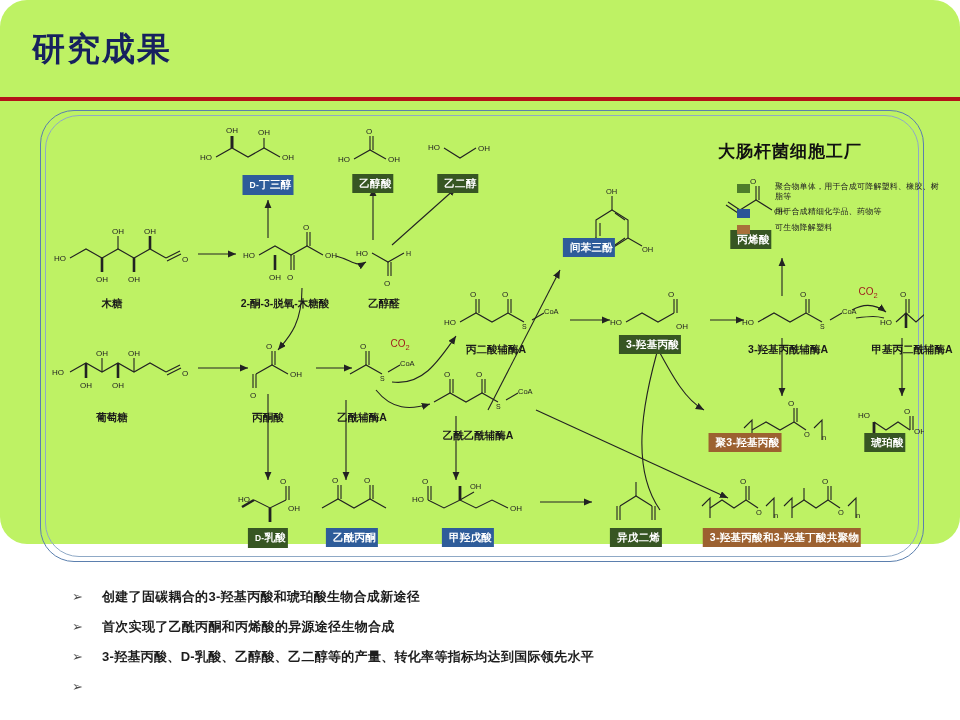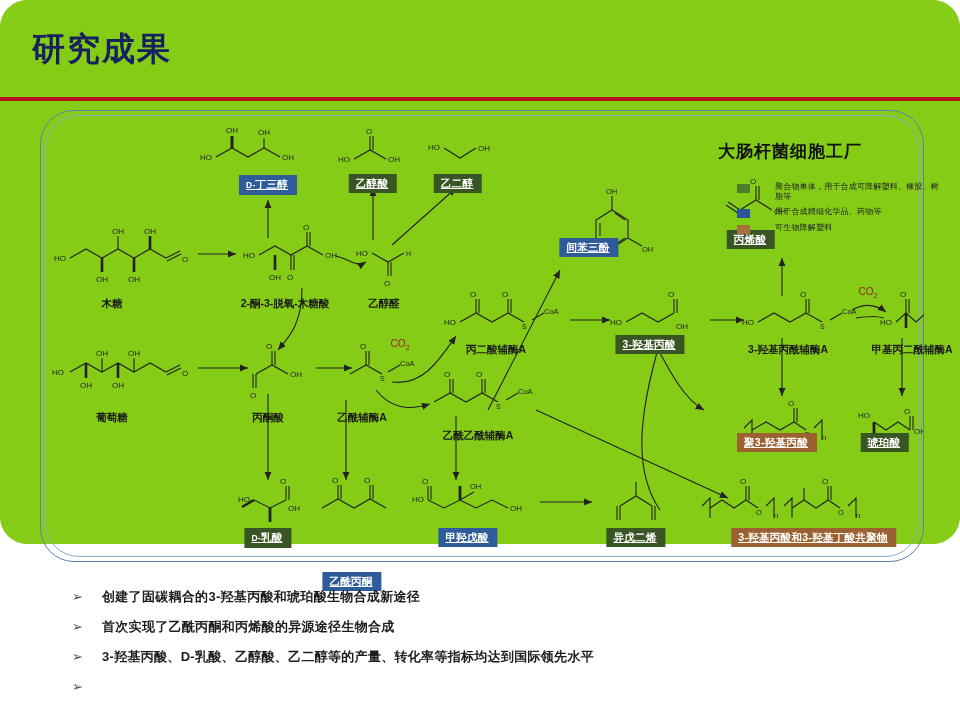--- a/index.html
+++ b/index.html
@@ -11,21 +11,21 @@
     width: 960px;
     height: 720px;
     position: relative;
     font-family: "Liberation Sans", "DejaVu Sans", sans-serif;
     overflow: hidden;
   }
   #slide {
     position: absolute;
     left: 0; top: 0;
     width: 960px; height: 544px;
-    background: #84cc16;
+    background: #bef264;
     border-radius: 27px;
   }
   
   #slide-title {
     position: absolute;
     left: 32px;
     top: 28px;
     font-size: 33px;
     font-weight: bold;
     color: #17215e;
@@ -76,29 +76,28 @@
     width: 884px;
     height: 452px;
   }
   
   .tag {
     position: absolute;
     color: #ffffff;
     font-weight: bold;
     font-size: 10.5px;
     line-height: 16px;
-    padding: 1px 9px 2px 7px;
+    padding: 1px 2px 2px 7px;
     white-space: nowrap;
     transform: translateX(-50%);
     letter-spacing: .3px;
-    text-decoration: underline;
   }
   .tag.green { background: #375623; }
   .tag.blue  { background: #2e5c9a; }
-  .tag.brown { background: #9c6130; margin-left: 32px; }
+  .tag.brown { background: #9c6130; }
   .tag .sm { font-size: 8.5px; }
 
   .plain {
     position: absolute;
     color: #1a1a1a;
     font-weight: bold;
     font-size: 10.5px;
     line-height: 14px;
     white-space: nowrap;
     transform: translateX(-50%);
@@ -532,21 +531,21 @@
 
     <div class="tag blue" style="left:228px; top:65px;"><span class="sm">D-</span><span>丁三醇</span></div>
     <div class="tag green" style="left:333px; top:64px;">乙醇酸</div>
     <div class="tag green" style="left:418px; top:64px;">乙二醇</div>
     <div class="tag blue" style="left:549px; top:128px;">间苯三酚</div>
     <div class="tag green" style="left:711px; top:120px;">丙烯酸</div>
     <div class="tag green" style="left:610px; top:225px;">3-羟基丙酸</div>
     <div class="tag brown" style="left:705px; top:323px;">聚3-羟基丙酸</div>
     <div class="tag green" style="left:845px; top:323px;">琥珀酸</div>
     <div class="tag green" style="left:228px; top:418px;"><span class="sm">D-</span><span>乳酸</span></div>
-    <div class="tag blue" style="left:312px; top:418px;margin-top:44px;">乙酰丙酮</div>
+    <div class="tag blue" style="left:312px; top:418px;">乙酰丙酮</div>
     <div class="tag blue" style="left:428px; top:418px;">甲羟戊酸</div>
     <div class="tag green" style="left:596px; top:418px;">异戊二烯</div>
     <div class="tag brown" style="left:742px; top:418px;">3-羟基丙酸和3-羟基丁酸共聚物</div>
 
     <div class="plain" style="left:72px;  top:186px;">木糖</div>
     <div class="plain" style="left:245px; top:186px;">2-酮-3-脱氧-木糖酸</div>
     <div class="plain" style="left:344px; top:186px;">乙醇醛</div>
     <div class="plain" style="left:456px; top:232px;">丙二酸辅酶A</div>
     <div class="plain" style="left:748px; top:232px;">3-羟基丙酰辅酶A</div>
     <div class="plain" style="left:872px; top:232px;">甲基丙二酰辅酶A</div>

